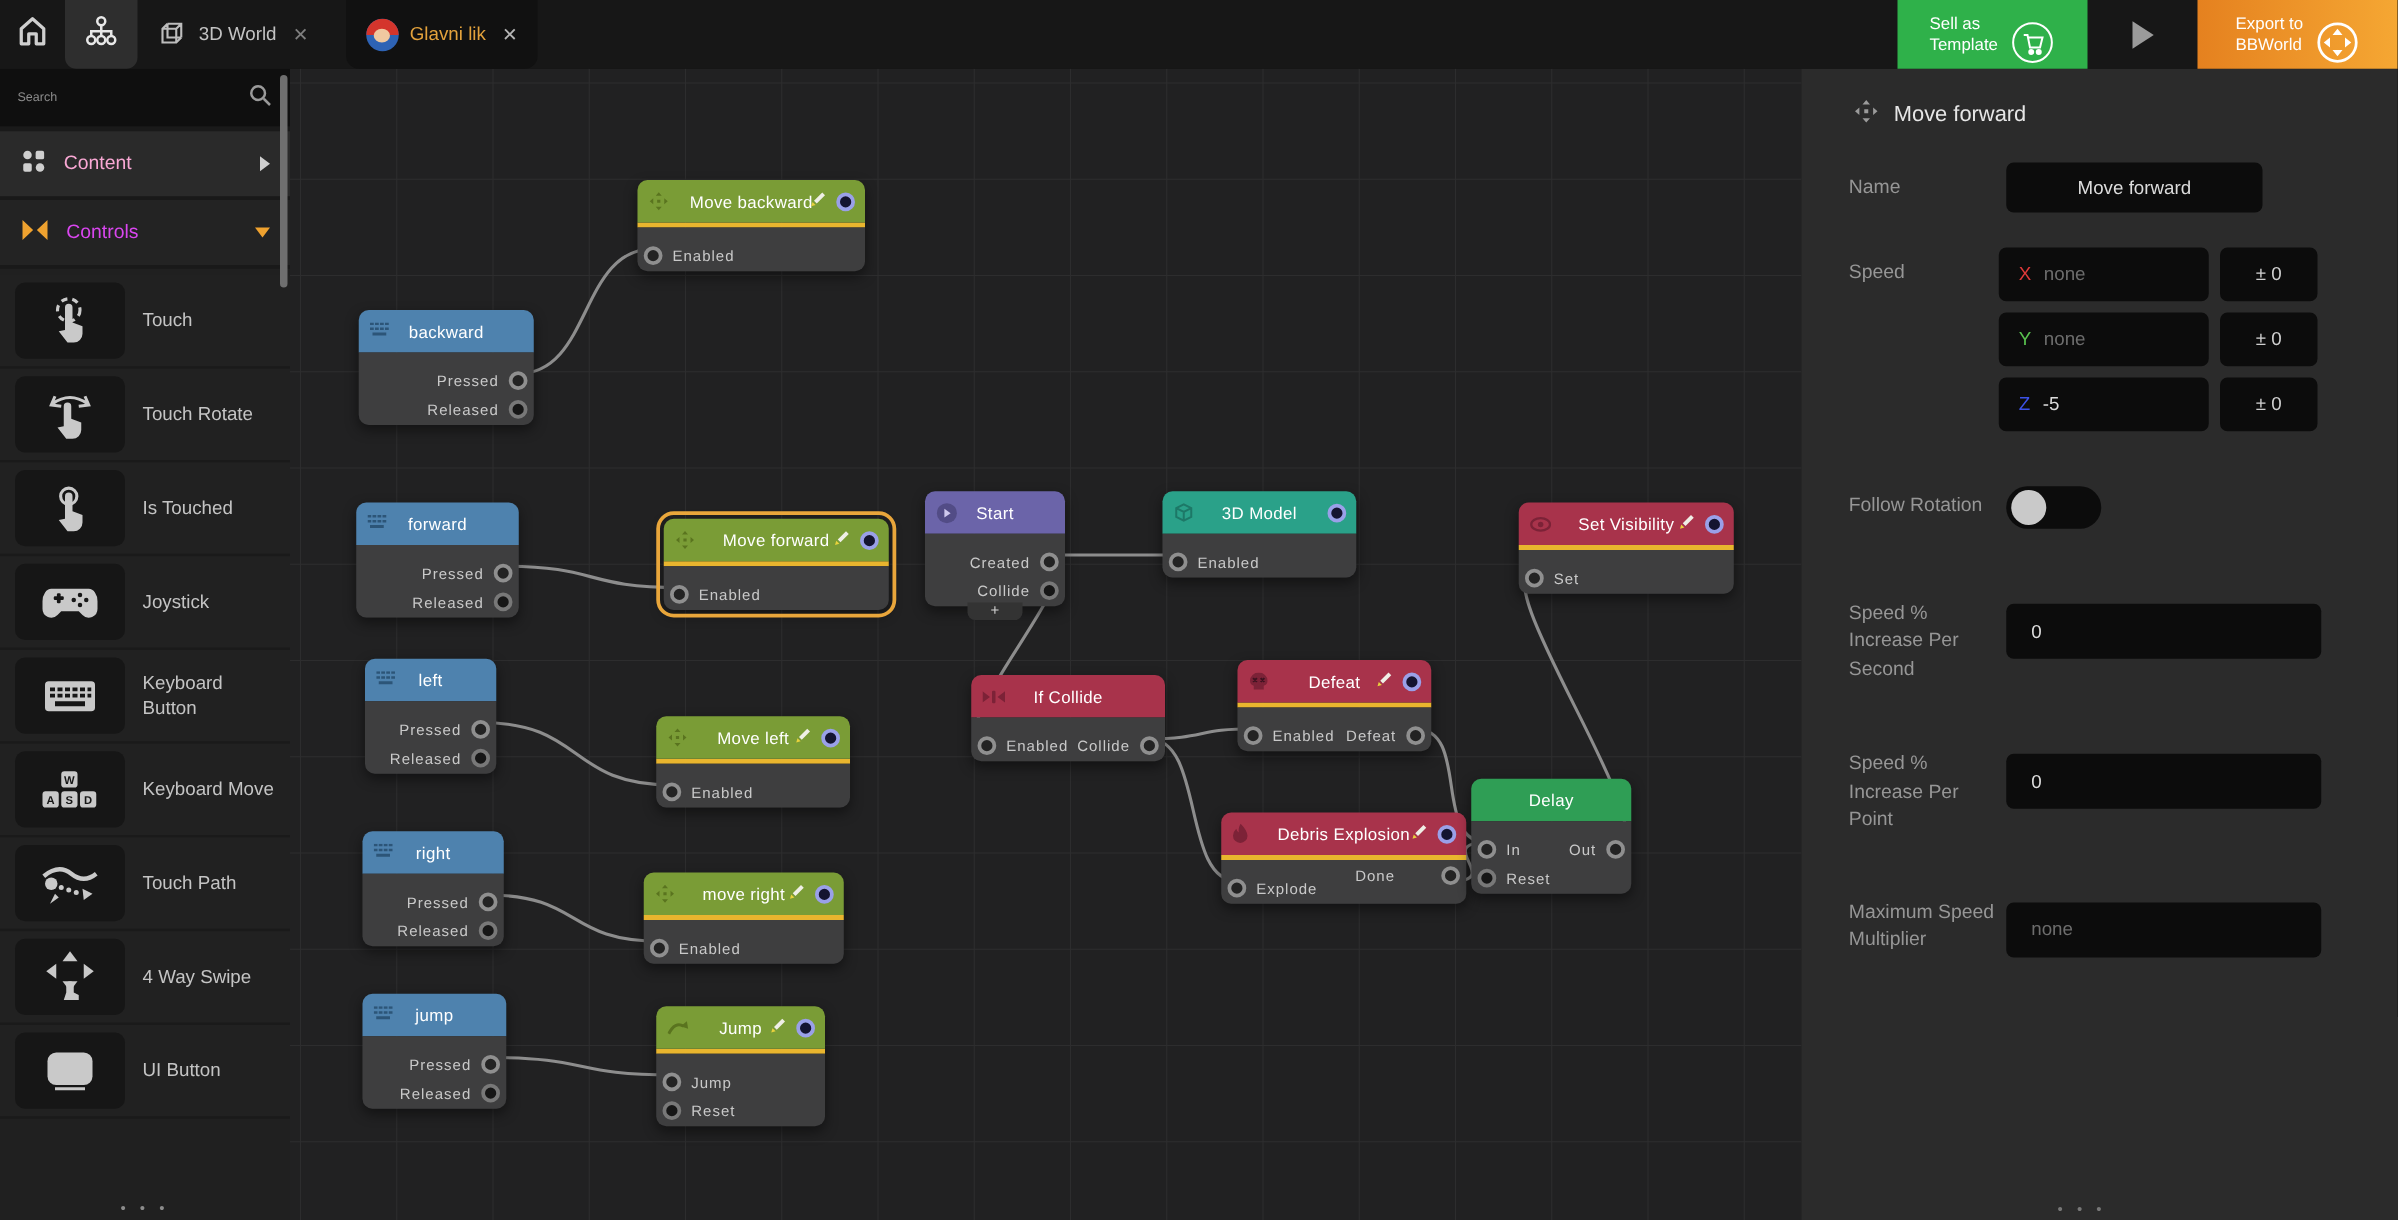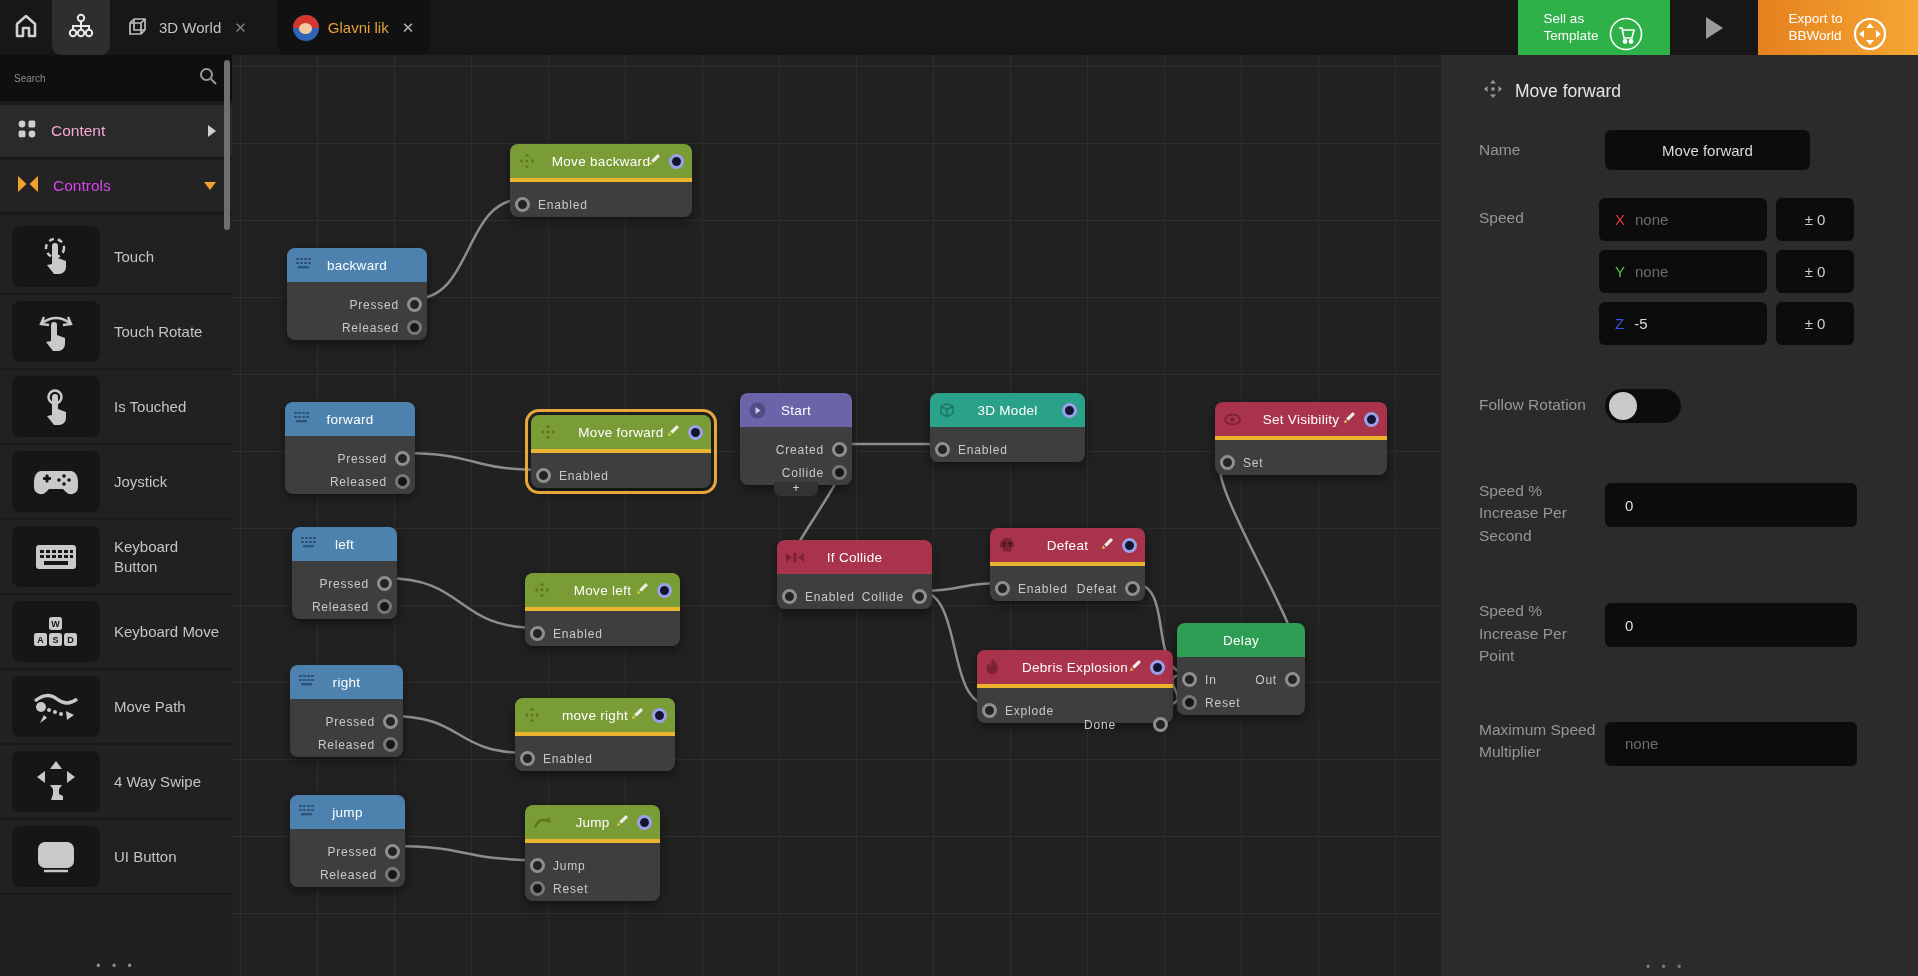--- a/index.html
+++ b/index.html
@@ -270,21 +270,21 @@
             <circle cx="8" cy="18" r="5" fill="#c9c9c9"></circle>
             <g fill="#c9c9c9">
               <circle cx="16" cy="21" r="2"></circle>
               <circle cx="22" cy="23" r="2"></circle>
               <circle cx="28" cy="25" r="2"></circle>
             </g>
             <path d="M33 22 l8 4 -7 5 z" fill="#c9c9c9"></path>
             <path d="M7 34 l4 -8 3 3 z" fill="#c9c9c9"></path>
           </svg>
         </div>
-        <div class="lbl">Move Path</div>
+        <div class="lbl">Touch Path</div>
       </div>
       <div class="side-item">
         <div class="thumb">
           <svg width="40" height="44" viewBox="0 0 40 44">
             <g fill="#c9c9c9">
               <path d="M20 1 l6 8 h-12 z"></path>
               <path d="M20 33 l-6 -8 h12 z"></path>
               <path d="M1 17 l8 -6 v12 z"></path>
               <path d="M39 17 l-8 -6 v12 z"></path>
               <path d="M17 34 v-6 a3 3 0 0 1 6 0 v6 l4 2 v4 h-12 z"></path>
@@ -672,21 +672,21 @@
               </svg></span>
             <span class="toggle-dot"></span>
           </span>
         </div>
         <div class="stripe"></div>
         <div class="body" style="height: 35px;">
           <div class="port-row" style="top: 11px; left: 5px;">
             <span class="pdot" id="port-debris-explosion-Explode"></span>
             <span>Explode</span>
           </div>
-          <div class="port-row" style="top: 25px; right: 5px; flex-direction: row-reverse; gap: 37px;">
+          <div class="port-row" style="top: 1px; right: 5px; flex-direction: row-reverse; gap: 37px;">
             <span class="pdot" id="port-debris-explosion-Done"></span>
             <span>Done</span>
           </div>
         </div>
       </div>
       <div class="node kind-delay" style="left: 945px; top: 568px; width: 128px;">
         <div class="hdr">
           <span class="title">Delay</span>
         </div>
         <div class="body" style="height: 58px;">

